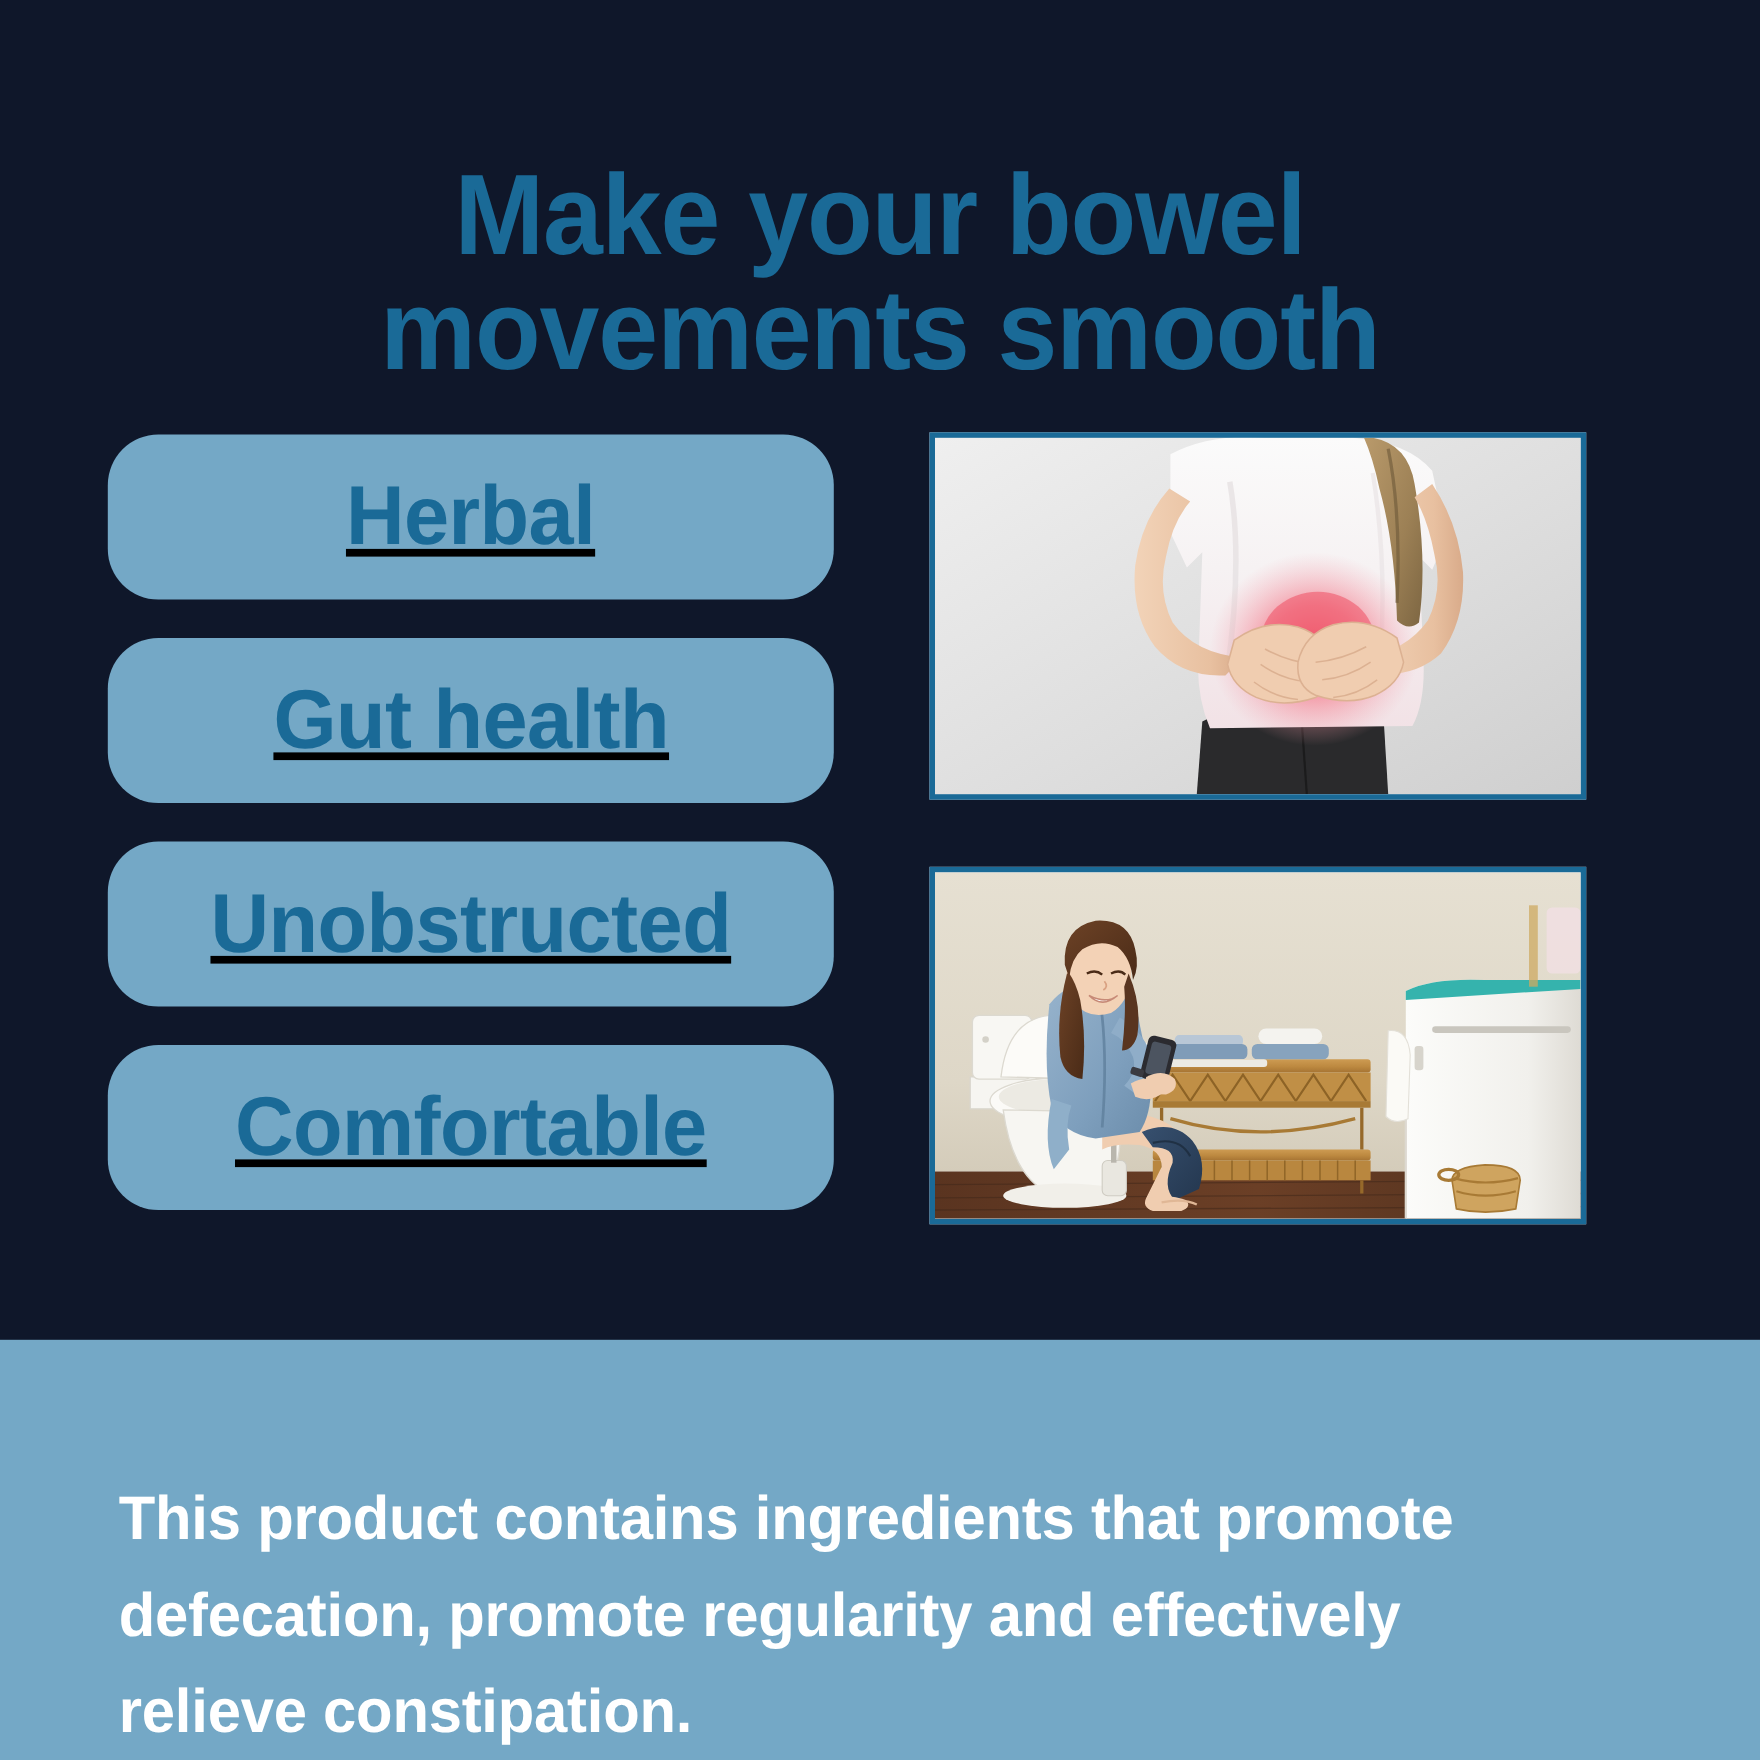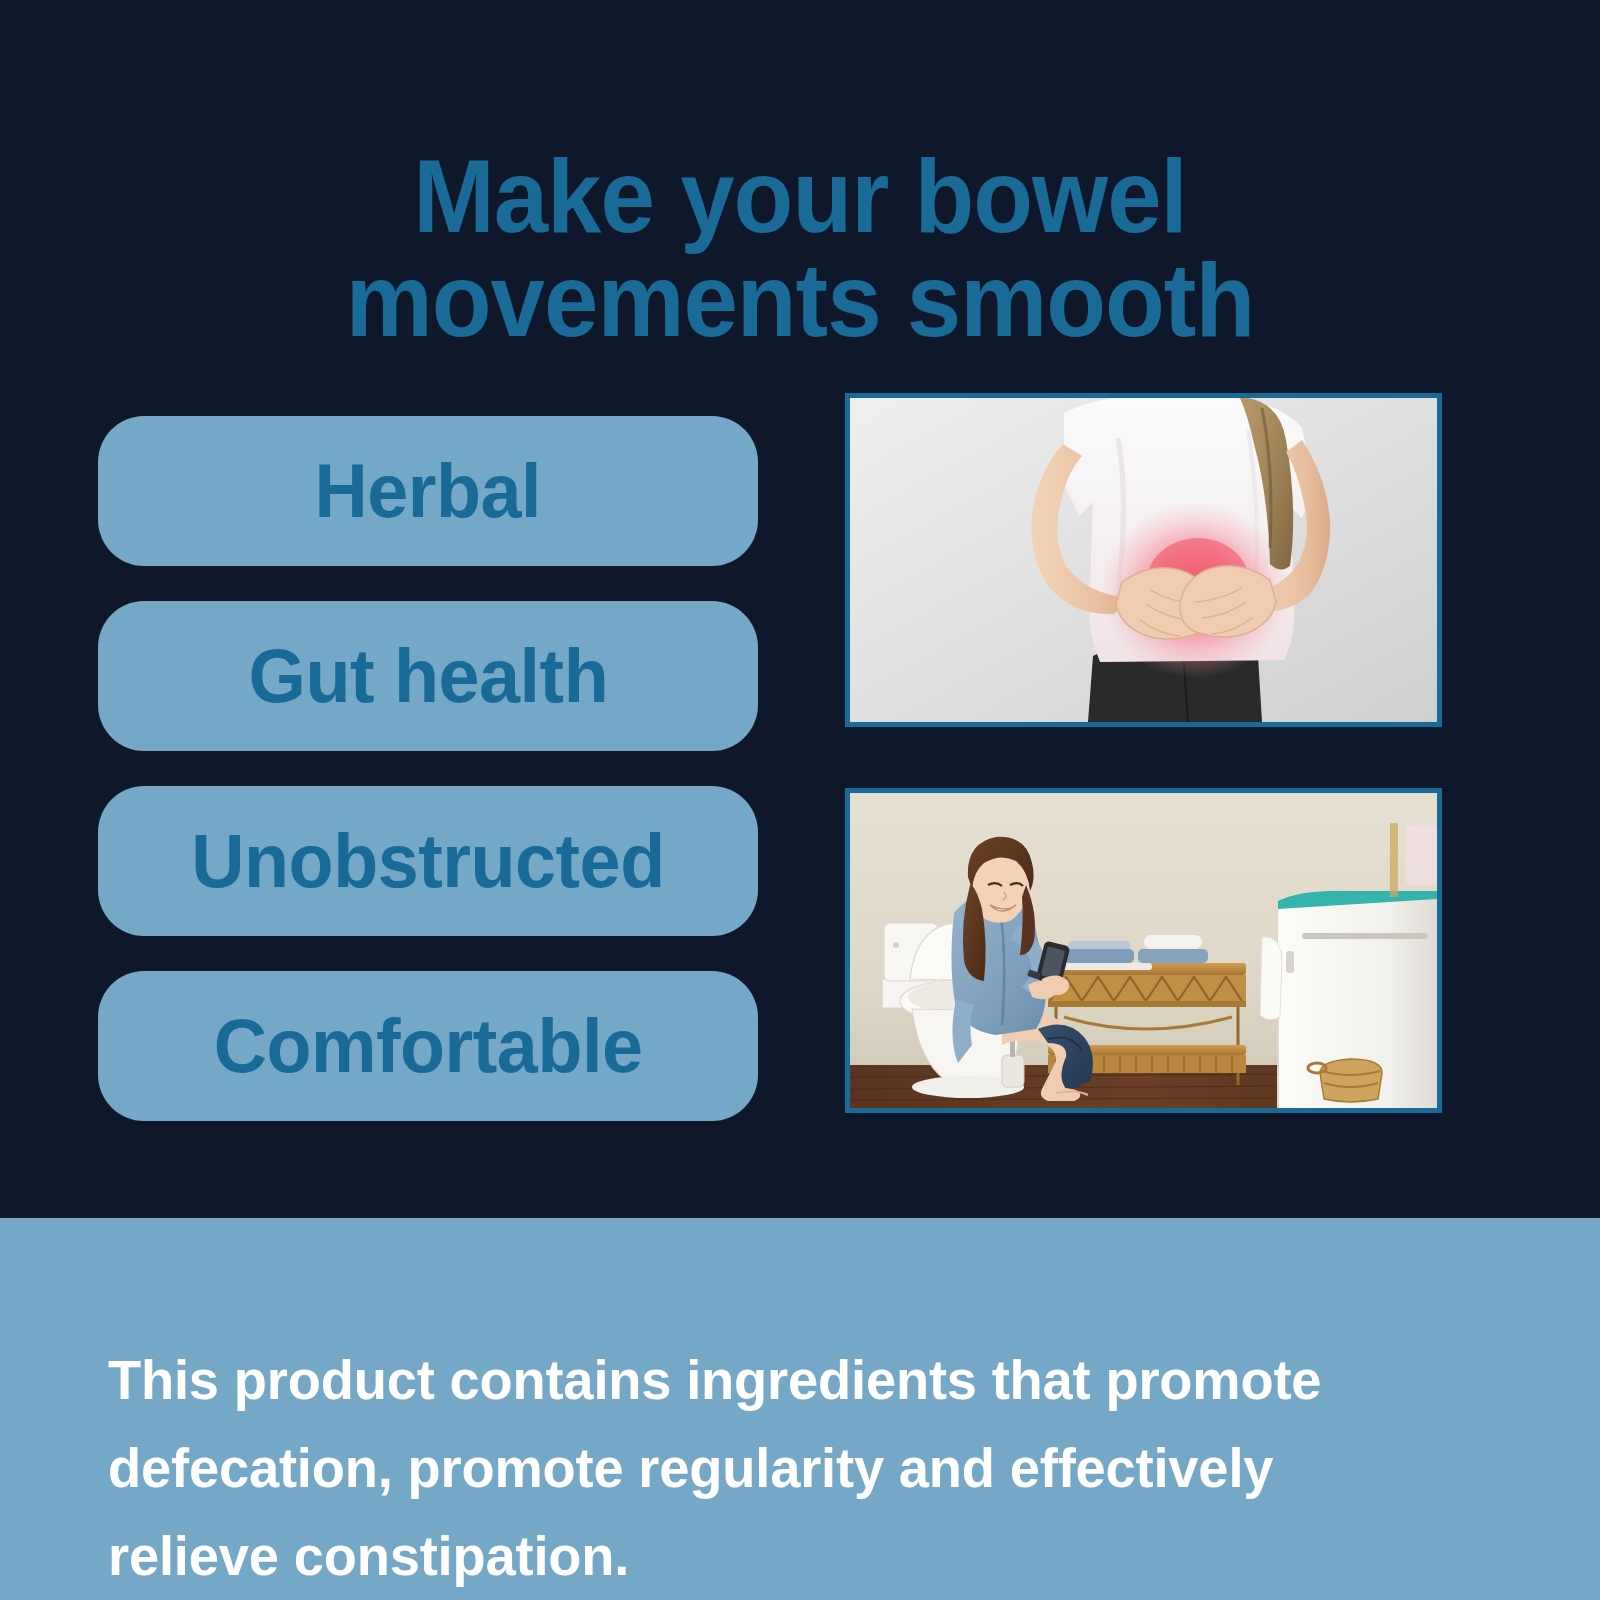--- a/index.html
+++ b/index.html
@@ -36,22 +36,23 @@
     letter-spacing: -1px;
     transform: scaleX(0.94);
     transform-origin: 50% 0;
   }
   .headline .hl-line { display: block; white-space: nowrap; }
 
   
   .pill-stack {
     position: absolute;
     left: 98px;
-    top: 416px;
+    top: 395px;
     width: 660px;
+    text-decoration: underline;
   }
   .pill {
     width: 660px;
     height: 150px;
     margin-bottom: 35px;
     background: #74a8c6;
     border-radius: 46px;
     display: flex;
     align-items: center;
     justify-content: center;

